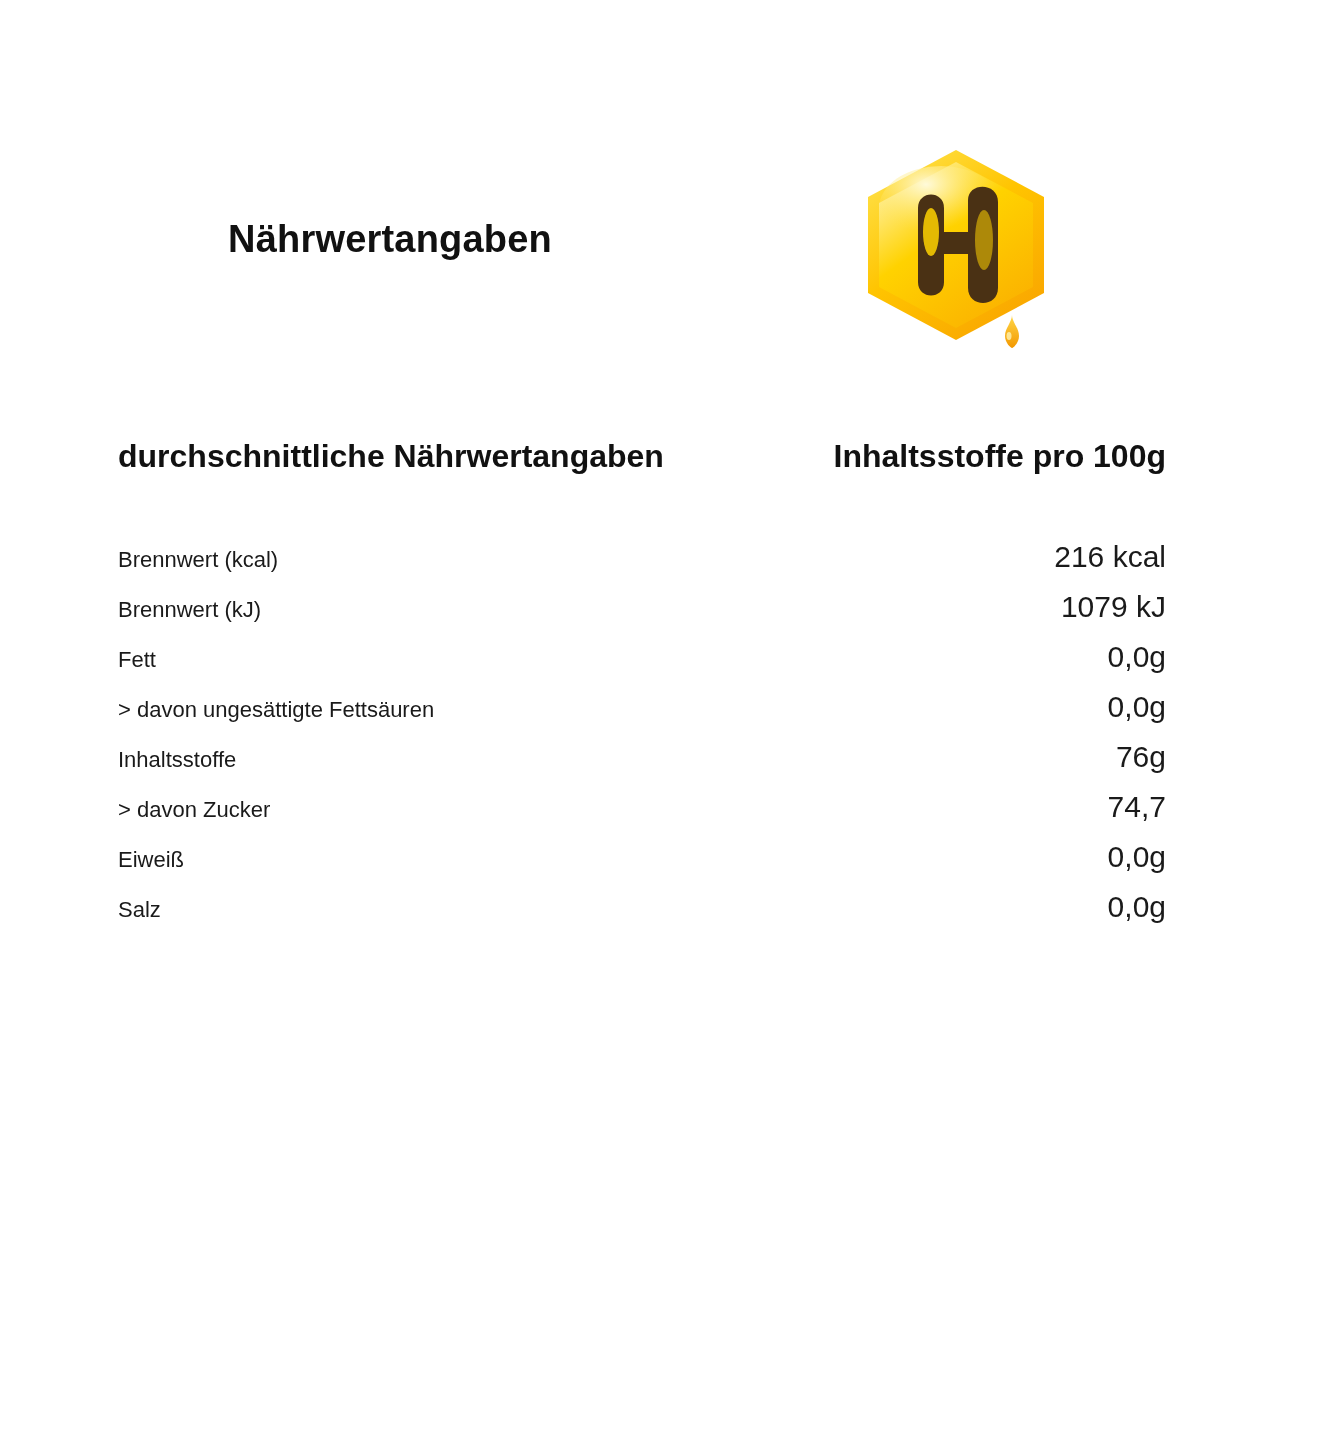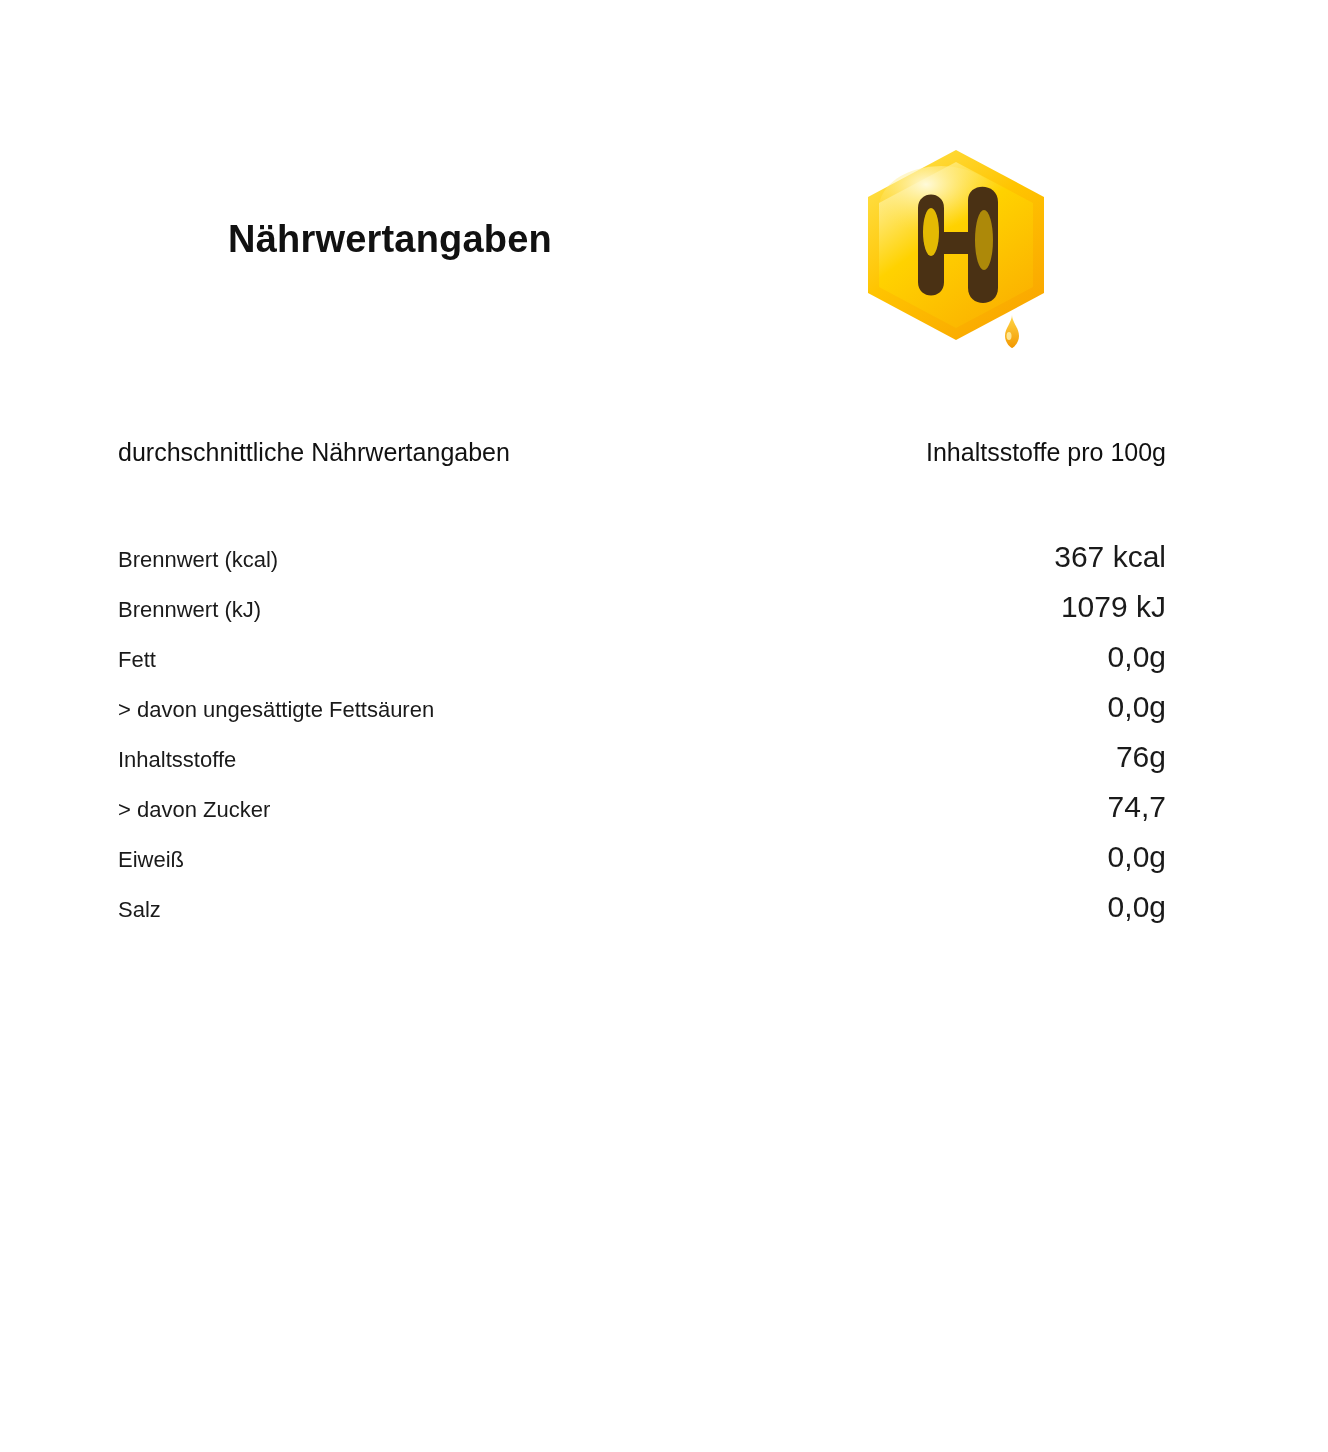--- a/index.html
+++ b/index.html
@@ -71,22 +71,22 @@
     color: #1a1a1a;
     text-align: right;
     white-space: nowrap;
     margin-top: 40px;
   }
   .header-row {
     height: 58px;
   }
   .header-row .label,
   .header-row .value {
-    font-weight: normal;
-    font-size: 25px;
+    font-weight: bold;
+    font-size: 32px;
     color: #111111;
   }
   .spacer {
     height: 44px;
   }
 </style>
 </head>
 <body>
 
 <div class="page">
@@ -140,21 +140,21 @@
 
     <div class="row header-row">
       <div class="label">durchschnittliche Nährwertangaben</div>
       <div class="value">Inhaltsstoffe pro 100g</div>
     </div>
 
     <div class="spacer"></div>
 
     <div class="row">
       <div class="label">Brennwert (kcal)</div>
-      <div class="value">367 kcal</div>
+      <div class="value">216 kcal</div>
     </div>
 
     <div class="row">
       <div class="label">Brennwert (kJ)</div>
       <div class="value">1079 kJ</div>
     </div>
 
     <div class="row">
       <div class="label">Fett</div>
       <div class="value">0,0g</div>

